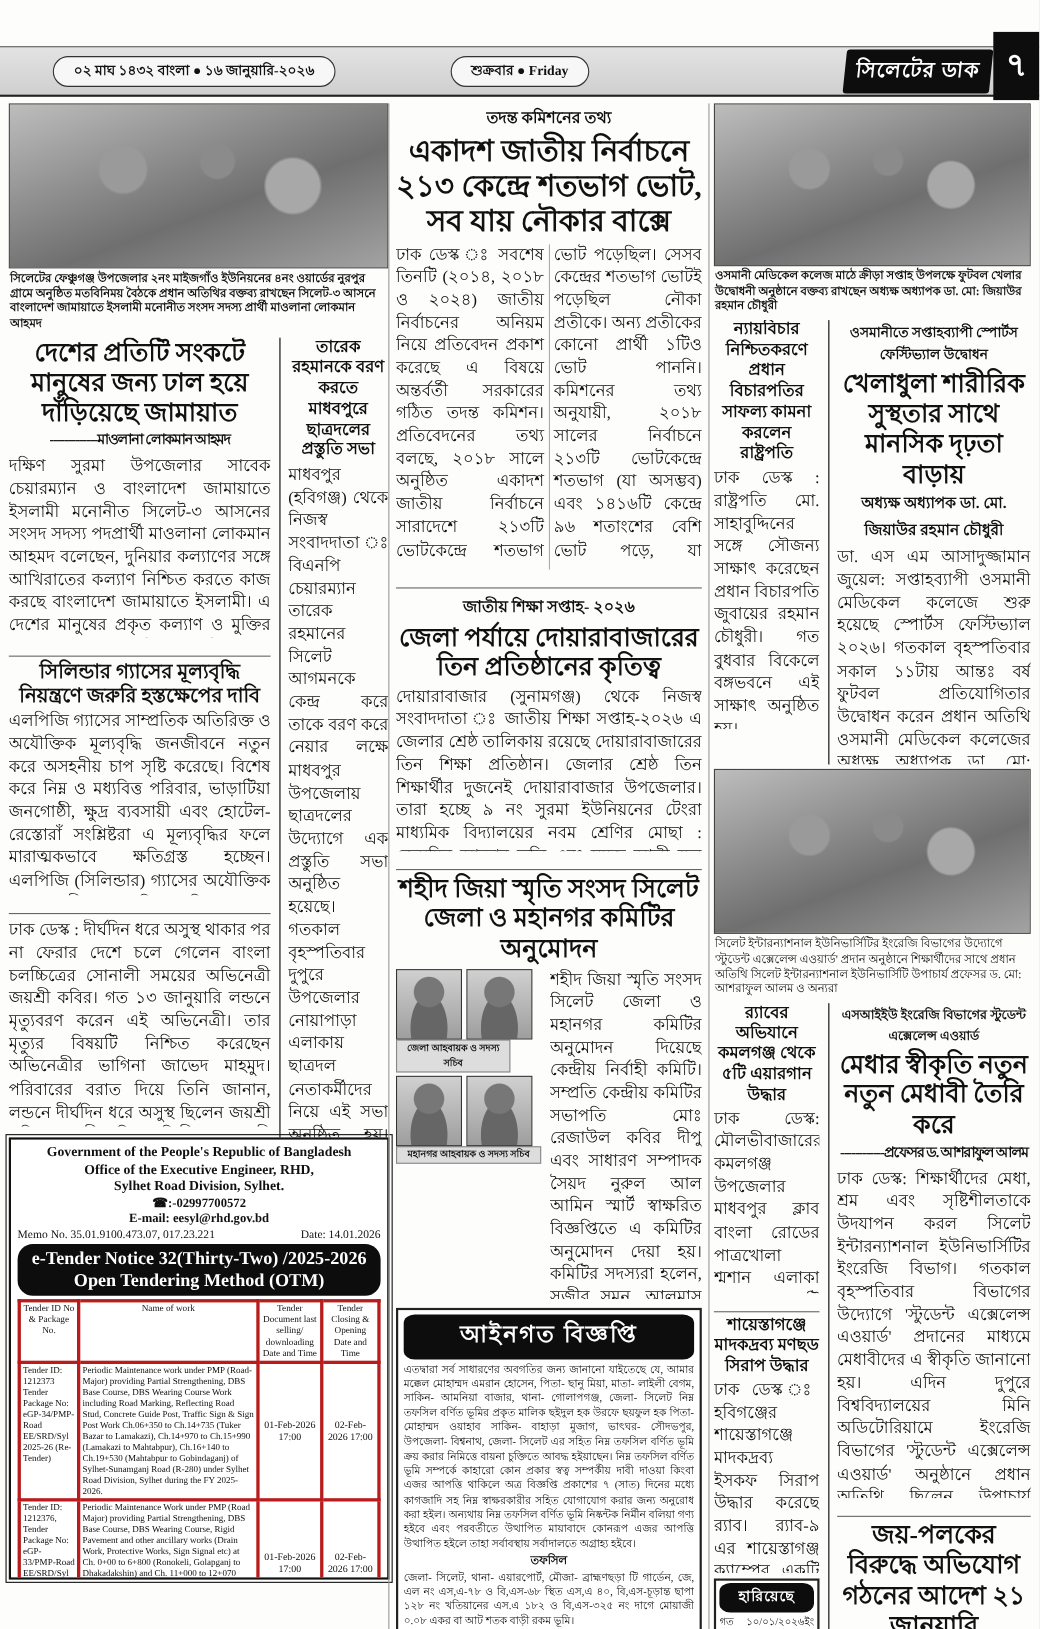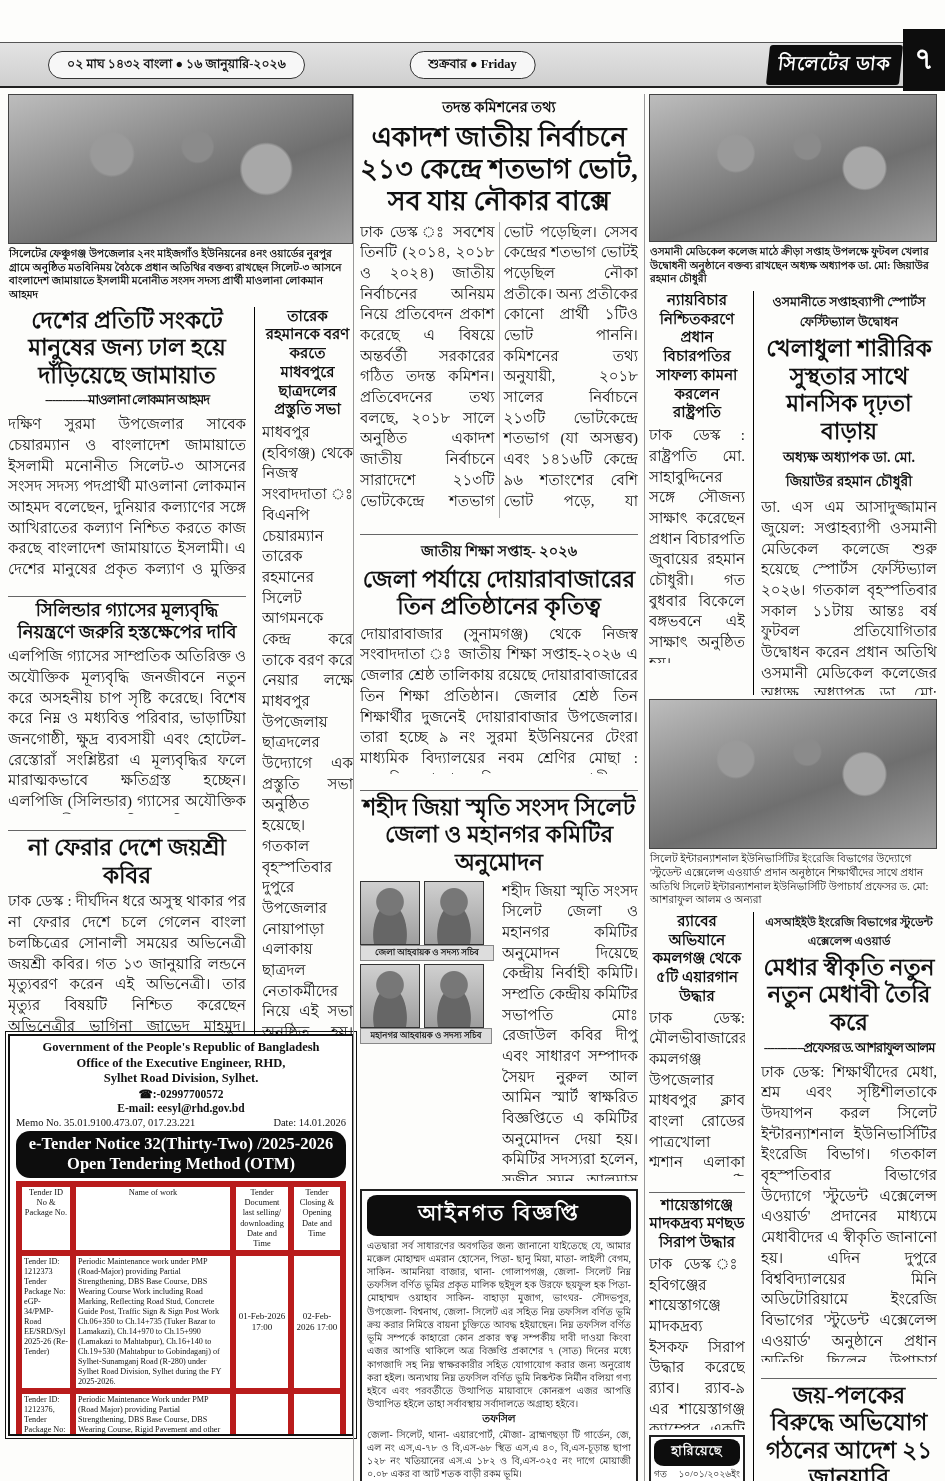--- a/index.html
+++ b/index.html
@@ -75,21 +75,21 @@
   }
   #tender .org { text-align:center; font-weight:bold; font-size:12.5px; line-height:1.25; }
   #tender .org .sm { font-size:11.5px; }
   .memo-row { display:flex; justify-content:space-between; font-size:10.5px; margin-top:1px; }
   .tender-title {
     background:#0d0d0d; color:#fff; text-align:center; font-weight:bold;
     font-size:16.5px; line-height:1.25; border-radius:14px; padding:3px 4px; margin:3px 0;
   }
   .tender-intro { font-size:9.8px; line-height:1.3; text-align:justify; }
   #tender table { width:100%; border-collapse:collapse; margin-top:3px; font-size:8.2px; line-height:1.22; }
-  #tender th, #tender td { border:6px solid #b91c1c; padding:1px 2px; vertical-align:top; }
+  #tender th, #tender td { border:3px solid #b91c1c; padding:1px 2px; vertical-align:top; }
   #tender th { font-weight:normal; text-align:center; font-size:8.4px; }
   #tender td.c { text-align:center; vertical-align:middle; font-size:9px; }
   
   .portrait {
     width:60px; height:64px; border:1px solid #333;
     background:
       radial-gradient(circle at 50% 32%, #777 0 26%, transparent 28%),
       radial-gradient(ellipse at 50% 85%, #666 0 40%, transparent 42%),
       linear-gradient(#d0d0d0,#9e9e9e);
   }
@@ -121,21 +121,20 @@
         <div class="art">
           <div class="hl-lg">দেশের প্রতিটি সংকটে মানুষের জন্য ঢাল হয়ে দাঁড়িয়েছে জামায়াত</div>
           <div class="byline dots">-------------মাওলানা লোকমান আহমদ</div>
           <div class="body" style="height:166px;overflow:hidden">দক্ষিণ সুরমা উপজেলার সাবেক চেয়ারম্যান ও বাংলাদেশ জামায়াতে ইসলামী মনোনীত সিলেট-৩ আসনের সংসদ সদস্য পদপ্রার্থী মাওলানা লোকমান আহমদ বলেছেন, দুনিয়ার কল্যাণের সঙ্গে আখিরাতের কল্যাণ নিশ্চিত করতে কাজ করছে বাংলাদেশ জামায়াতে ইসলামী। এ দেশের মানুষের প্রকৃত কল্যাণ ও মুক্তির জন্য ছাত্র-জনতার বিপ্লবে অর্জিত এই নতুন বাংলাদেশে দেশের প্রতিটি সংকটে মানুষের জন্য ঢাল হয়ে দাঁড়িয়েছে জামায়াত। তিনি গত বুধবার রাতে সিলেটের ফেঞ্চুগঞ্জ উপজেলার ২ নং মাইজগাঁও ইউনিয়নের ৪নং ওয়ার্ডের নুরপুর গ্রামে অনুষ্ঠিত মতবিনিময় সভায় প্রধান অতিথির বক্তব্যে এসব কথা বলেন। সভায় বিশেষ অতিথির বক্তব্য রাখেন জামায়াত নেতৃবৃন্দ ও স্থানীয় মুরব্বিয়ান। বক্তারা আগামী নির্বাচনে দাঁড়িপাল্লা প্রতীকে ভোট প্রার্থনা করেন।-বিজ্ঞপ্তি</div>
         </div>
         <div class="art rule-t">
           <div class="hl-md">সিলিন্ডার গ্যাসের মূল্যবৃদ্ধি নিয়ন্ত্রণে জরুরি হস্তক্ষেপের দাবি</div>
           <div class="body" style="height:168px;overflow:hidden;margin-top:2px">এলপিজি গ্যাসের সাম্প্রতিক অতিরিক্ত ও অযৌক্তিক মূল্যবৃদ্ধি জনজীবনে নতুন করে অসহনীয় চাপ সৃষ্টি করেছে। বিশেষ করে নিম্ন ও মধ্যবিত্ত পরিবার, ভাড়াটিয়া জনগোষ্ঠী, ক্ষুদ্র ব্যবসায়ী এবং হোটেল-রেস্তোরাঁ সংশ্লিষ্টরা এ মূল্যবৃদ্ধির ফলে মারাত্মকভাবে ক্ষতিগ্রস্ত হচ্ছেন। এলপিজি (সিলিন্ডার) গ্যাসের অযৌক্তিক ও অসহনীয় মূল্যবৃদ্ধির প্রতিবাদ এবং জনস্বার্থে অন্তর্বর্তী সরকারের কাছে জরুরি হস্তক্ষেপ কামনা করেছেন গ্যাস বিদ্যুৎ গ্রাহক কল্যাণ পরিষদ। গতকাল বৃহস্পতিবার সংগঠনের এক বিবৃতিতে নেতৃবৃন্দ বলেন, আধুনিক যুগের সাথে তাল মিলিয়ে চলতে দেশের প্রায় ৫০ শতাংশ মানুষ হোটেলে, বাসা-বাড়িতে সিলিন্ডার গ্যাস ব্যবহার করেন। এছাড়া বহুদিন ধরে রান্নার কাজে দেশের সিংহভাগ মানুষের প্রধান ভরসা সিলিন্ডার গ্যাস। কিন্তু গত ২ সপ্তাহ থেকে বাড়তি দামেও সঠিক সময়ে গ্যাস মিলছে না। এদিকে সরকারি দাম ১ হাজার ৩ শত ৬ টাকা হলেও ডিলার পয়েন্ট থেকে সিলিন্ডার কিনতে হচ্ছে বেশি টাকা দিয়ে। নেতৃবৃন্দ সিলিন্ডার গ্যাসের মূল্যবৃদ্ধি রোধে দ্রুত পদক্ষেপ নিতে সরকারের প্রতি জোর দাবি জানান।-বিজ্ঞপ্তি</div>
         </div>
         <div class="art rule-t">
-          <div class="hl-lg">না ফেরার দেশে জয়শ্রী কবির</div>
           <div class="body" style="height:188px;overflow:hidden;margin-top:2px">ঢাক ডেস্ক : দীর্ঘদিন ধরে অসুস্থ থাকার পর না ফেরার দেশে চলে গেলেন বাংলা চলচ্চিত্রের সোনালী সময়ের অভিনেত্রী জয়শ্রী কবির। গত ১৩ জানুয়ারি লন্ডনে মৃত্যুবরণ করেন এই অভিনেত্রী। তার মৃত্যুর বিষয়টি নিশ্চিত করেছেন অভিনেত্রীর ভাগিনা জাভেদ মাহমুদ। পরিবারের বরাত দিয়ে তিনি জানান, লন্ডনে দীর্ঘদিন ধরে অসুস্থ ছিলেন জয়শ্রী কবির। জয়শ্রী কবির অভিনীত কালজয়ী সিনেমা সূর্যকন্যা। ১৯৭৫ সালে মুক্তি পাওয়া সিনেমাটির ৫০ বছর পূর্তি হয়েছে গত বছর। সিনেমাটি পরিচালনা করেছিলেন আলমগীর কবীর। ১৯৭৬ সালে 'অসাধারণ' সিনেমায় উত্তম কুমারের বিপরীতে অভিনয় করেছিলেন জয়শ্রী। এ সিনেমা তাকে দর্শকদের কাছে বিশেষভাবে পরিচিত করে তোলে। জয়শ্রী কবির দীর্ঘদিন লন্ডনে বসবাস করতেন। সেখানে একটি বিশ্ববিদ্যালয়ে দীর্ঘদিন ইংরেজি সাহিত্যের শিক্ষক হিসেবে শিক্ষকতাও করেছেন। আজ থেকে প্রায় এক দশক আগে জয়শ্রী কবির ঢাকায় এসেছিলেন। এরপর আর তাকে এই দেশে দেখা যায়নি।</div>
         </div>
       </div>
 
       <div class="vline-l" style="width:99px">
         <div class="art">
           <div class="hl-sm">তারেক রহমানকে বরণ করতে মাধবপুরে ছাত্রদলের প্রস্তুতি সভা</div>
           <div class="body" style="height:614px;overflow:hidden;margin-top:3px">মাধবপুর (হবিগঞ্জ) থেকে নিজস্ব সংবাদদাতা ঃ বিএনপি চেয়ারম্যান তারেক রহমানের সিলেট আগমনকে কেন্দ্র করে তাকে বরণ করে নেয়ার লক্ষে মাধবপুর উপজেলায় ছাত্রদলের উদ্যোগে এক প্রস্তুতি সভা অনুষ্ঠিত হয়েছে। গতকাল বৃহস্পতিবার দুপুরে উপজেলার নোয়াপাড়া এলাকায় ছাত্রদল নেতাকর্মীদের নিয়ে এই সভা অনুষ্ঠিত হয়। সভায় প্রধান অতিথি হিসেবে উপস্থিত ছিলেন বিএনপির তরুণ রাজনীতিবিদ প্রকৌশলী সৈয়দ ইশতিয়াক আহমদ। উপজেলা ছাত্রদলের আহবায়কের সভাপতিত্বে অনুষ্ঠিত সভায় বক্তারা তারেক রহমানের আগমনকে স্মরণীয় করে রাখতে সকল প্রস্তুতি সম্পন্ন করার আহবান জানান। গতকাল বৃহস্পতিবার দুপুরে উপজেলা সদরে মিছিল ও সমাবেশ অনুষ্ঠিত হয়। এতে ছাত্রদলের বিভিন্ন ইউনিটের নেতাকর্মীরা অংশ নেন। বক্তারা বলেন, দেশনায়ক তারেক রহমানের নেতৃত্বে আগামী দিনের আন্দোলন সংগ্রামে ছাত্রদল ঐক্যবদ্ধ থাকবে। সভা শেষে দোয়া ও মোনাজাত এর মাধ্যমে সভার কার্যক্রম সম্পন্ন হয়। কমিটির সদস্য হোসেন উজ্জ্বল সহ নেতৃবৃন্দ উপস্থিত ছিলেন।-বিজ্ঞপ্তি</div>
         </div>
       </div>
@@ -197,21 +196,21 @@
     </div>
 
     <div class="art rule-t">
       <div class="hl-lg">শহীদ জিয়া স্মৃতি সংসদ সিলেট জেলা ও মহানগর কমিটির অনুমোদন</div>
       <div class="row" style="margin-top:4px">
         <div>
           <div class="portrait-grid">
             <div class="portrait"></div>
             <div class="portrait"></div>
           </div>
-          <div class="pcap" style="width:134px">জেলা আহবায়ক ও সদস্য সচিব</div>
+          <div class="pcap" style="width:104px">জেলা আহবায়ক ও সদস্য সচিব</div>
           <div class="portrait-grid" style="margin-top:3px">
             <div class="portrait"></div>
             <div class="portrait"></div>
           </div>
           <div class="pcap" style="width:132px">মহানগর আহবায়ক ও সদস্য সচিব</div>
         </div>
         <div class="body" style="height:300px;overflow:hidden">শহীদ জিয়া স্মৃতি সংসদ সিলেট জেলা ও মহানগর কমিটির অনুমোদন দিয়েছে কেন্দ্রীয় নির্বাহী কমিটি। সম্প্রতি কেন্দ্রীয় কমিটির সভাপতি মোঃ রেজাউল কবির দীপু এবং সাধারণ সম্পাদক সৈয়দ নুরুল আল আমিন স্মার্ট স্বাক্ষরিত বিজ্ঞপ্তিতে এ কমিটির অনুমোদন দেয়া হয়। কমিটির সদস্যরা হলেন, সজীব সুমন, আলমাস আহমেদ, জাকির হোসেন, মনসুর আহমল শাপলু, বাবলু বখত, ইমাম ফেরদৌস ভালিম, সুমন আহমল রনি, আফজল আহমদ, নোমান আহমদ, আবুল কাশেম, শিপু আহমদ ও মোঃ মাহমুদ হোসেন রুকু, সাহেদ মিয়া, রাসেল আহমদ, পারেছ আহমদ, আব্দুল মতিন, আব্দুর রহমান আলেখ, মিজানুর রহমান, আমিনুর রহমান, খসরুজ্জামান, আবুল কাশেম, ফাহিম আহমদ, তপু আহমদ তউকির ও মুরছালিন আহমদ। অন্যদিকে সিলেট মহানগর কমিটির সিনিয়র যুগ্ম আহ্বায়ক হলেন, মজনু আহমদ, হাবিব আহমদ। সদস্য সচিব হলেন মোঃ সুন্দর আলী। সদস্যরা হলেন, জাকারিয়া আহমদ পাপলু, শ্রী দিপংকর দাস, ইমাম উদ্দিন, রাসেল আহমদ, জোবায়েল আহমদ, শাহিন আহমেদ, মোঃ সোলেমান আহমদ, শাহিদ আহমেদ, আমজদ আলী, আতাউর রহমান, আব্দুর রহিম জালাল, নুর মোহাম্মদ, জয়নুল আহমদ, হাবিবুর রহমান, আব্দুস সালাম, আব্দুল আহাদ, আব্দুর রহমান, আশিক মিয়া, রুবেল আহমদ, এবাদ আলী, শাহিন মিয়া, তাজুল ইসলাম, মিজানুর রহমান মিজান, জাকির হোসেন, মাহদী, ছোটন আহমদ মুন্না ও আব্দুর রহিম জালাল।-বিজ্ঞপ্তি</div>
       </div>
     </div>
 

